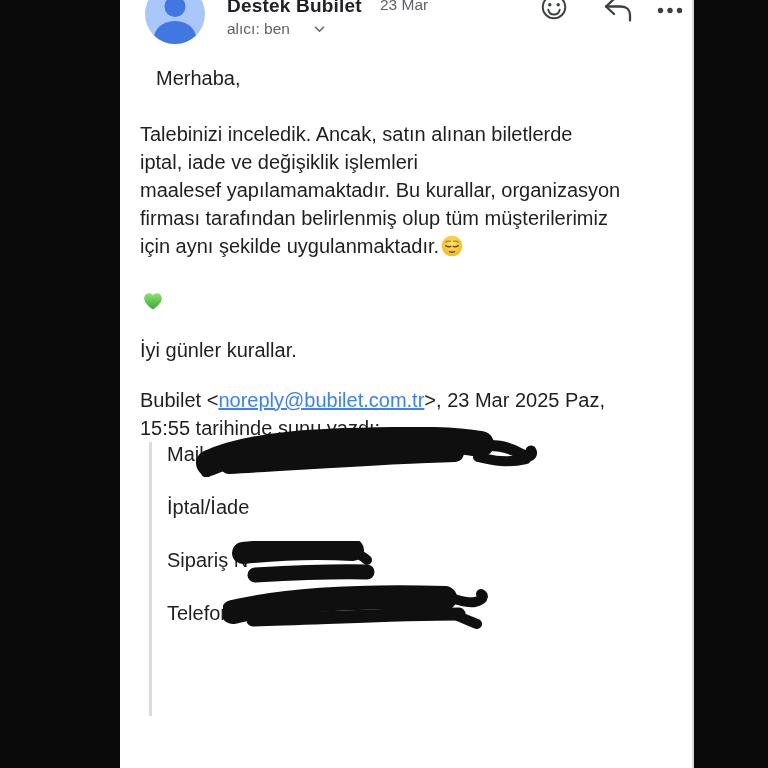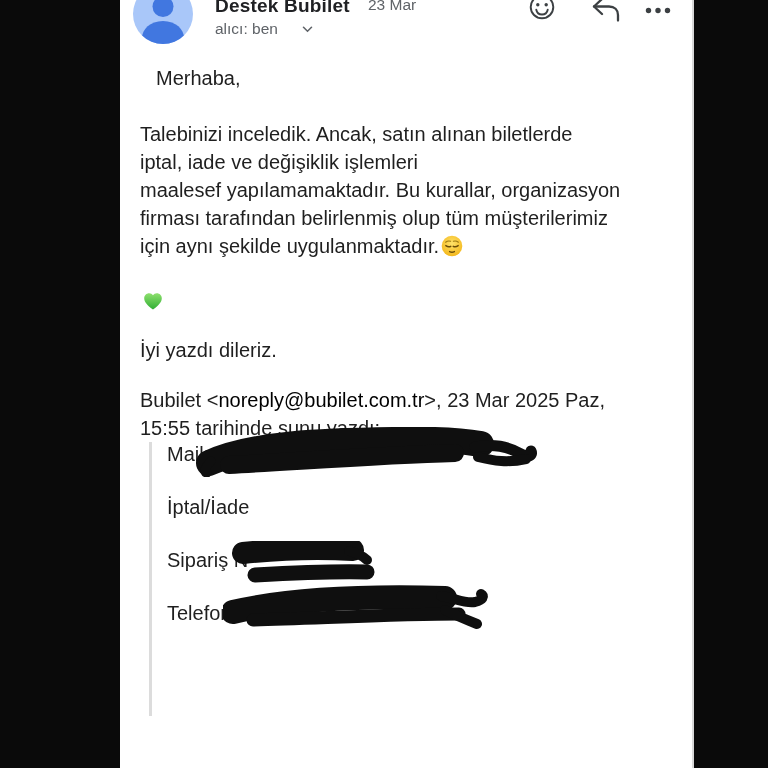--- a/index.html
+++ b/index.html
@@ -12,21 +12,21 @@
   }
   .screen {
     position:absolute;
     left:120px; top:0;
     width:574px; height:768px;
     background:#ffffff;
     border-right:2px solid #d8d8d8;
     overflow:hidden;
   }
   
-  .header { position:absolute; left:0; top:0; width:100%; height:56px;padding-left:41px; }
+  .header { position:absolute; left:12px; top:0; width:100%; height:56px;padding-left:41px; }
   .avatar { position:absolute; left:13px; top:-16px; width:60px; height:60px; }
   .sender-name {
     position:absolute; left:95px; top:-5px;
     font-size:19px; font-weight:bold; color:#202124; letter-spacing:.2px;
     white-space:nowrap;
   }
   .msg-date {
     position:absolute; left:248px; top:-4px;
     font-size:15.5px; color:#5f6368; white-space:nowrap;
   }
@@ -51,21 +51,21 @@
     color:#1f1f1f;
     font-size:20px;
     line-height:28px;
   }
   .pre { white-space:pre-wrap; }
   .p-greeting { margin:0 16px 28px; }
   .p-policy   { margin:0 0 27px; }
   .p-thanks   { margin:0 0 21px; }
   .p-closing  { margin:0 0 22px; }
   .p-sig      { margin:0; }
-  .email-link { color:#000000; cursor:pointer; }
+  .email-link { color:#3b82f6; text-decoration:underline; cursor:pointer; }
   .emoji { display:inline-block; width:22px; height:22px; vertical-align:-4px; margin-left:2px; line-height:0; }
   
   .quote {
     margin:0 0 0 9px;
     border-left:3px solid #dcdcdc;
     padding:2px 0 60px 15px;
   }
   .quote p {
     line-height:21px;
     margin:0 0 32px;
@@ -163,21 +163,21 @@
             <linearGradient id="ghg" x1="0" y1="0" x2="0" y2="1">
               <stop offset="0%" stop-color="#8ee06e"></stop>
                 <stop offset="100%" stop-color="#2fae33"></stop>
             </linearGradient>
           </defs>
           <path d="M11,19.6 C5,15 2.2,11.8 2.2,8.2 C2.2,5.4 4.4,3.2 7.2,3.2 C8.8,3.2 10.2,4 11,5.2 C11.8,4 13.2,3.2 14.8,3.2 C17.6,3.2 19.8,5.4 19.8,8.2 C19.8,11.8 17,15 11,19.6 Z" fill="url(#ghg)"></path>
         </svg>
       </span>
     </p>
 
-    <p class="p-closing">İyi yazdı dileriz.</p>
+    <p class="p-closing">İyi günler kurallar.</p>
 
     <p class="p-sig pre"><span>Bubilet &lt;</span><a class="email-link">noreply@bubilet.com.tr</a><span class="pre">&gt;, 23 Mar 2025 Paz,
 15:55 tarihinde şunu yazdı:</span></p>
 
     <blockquote class="quote">
 
       <p>
         <span>Mail:</span>
         <svg class="scribble scr-mail" width="345" height="50" viewBox="0 0 345 50" fill="none" stroke="#0f0f0f" stroke-linecap="round">
           <path d="M16,36 C60,16 130,14 200,13 C240,12 270,14 288,17" stroke-width="26"></path>

